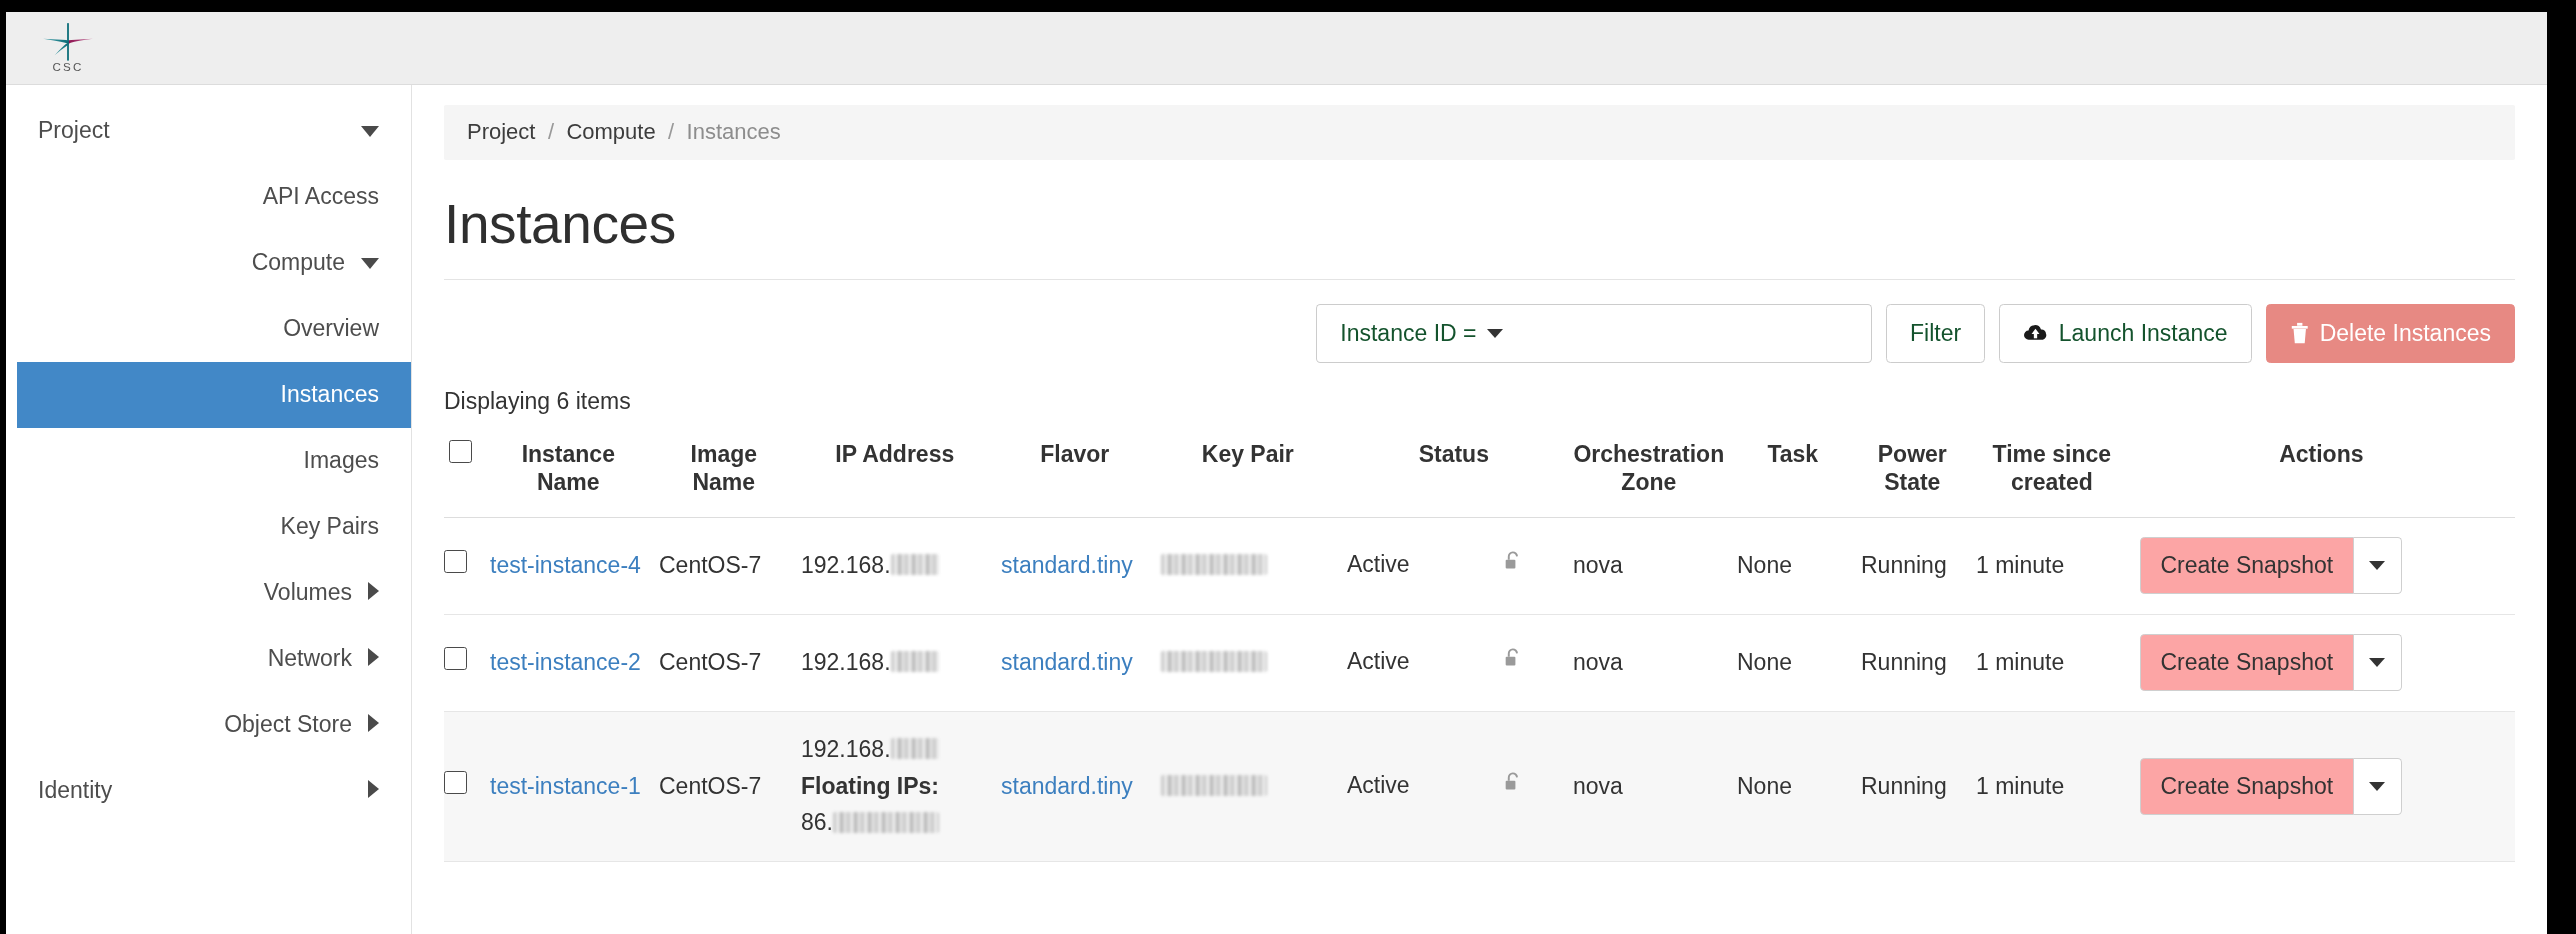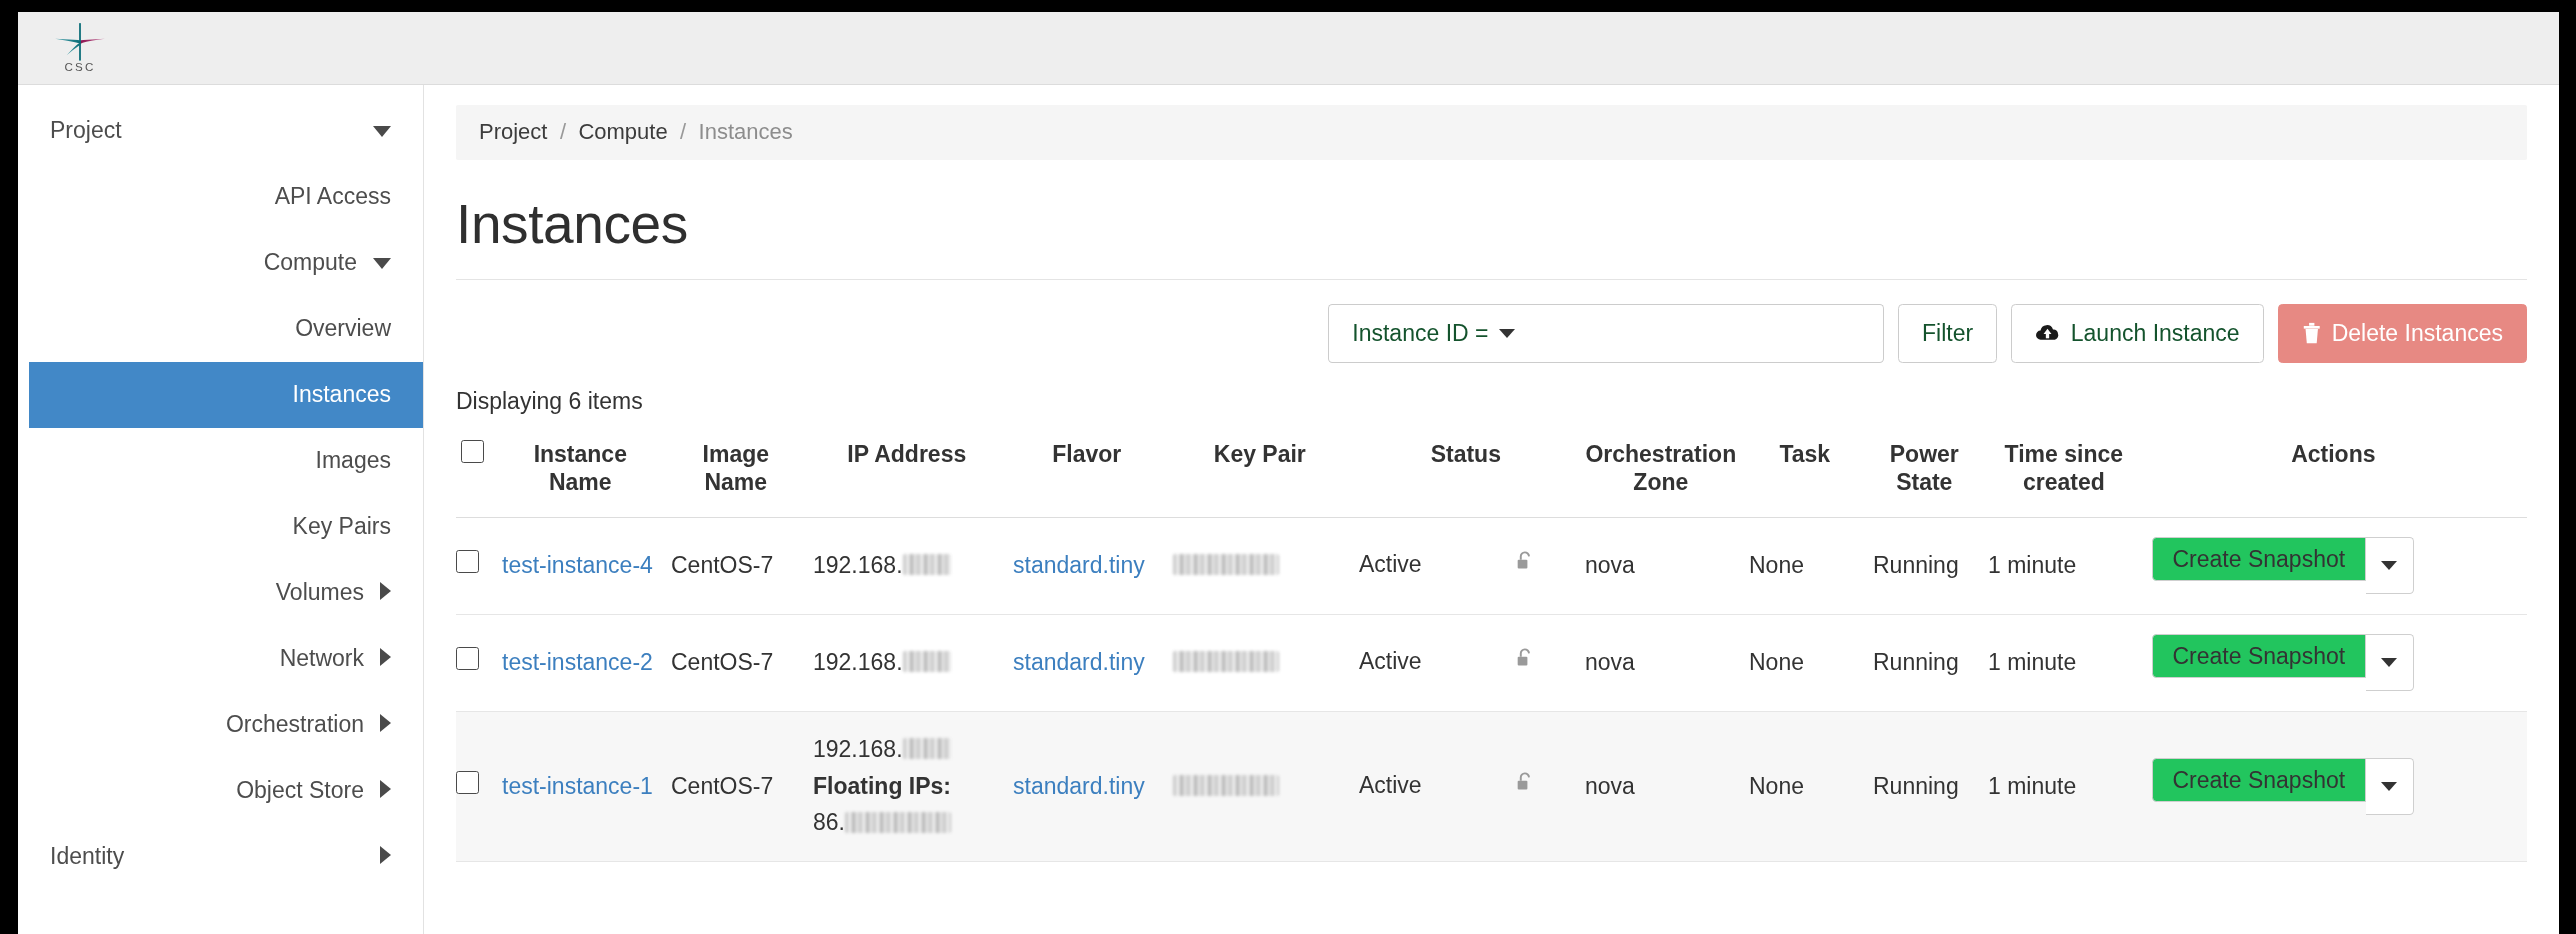--- a/index.html
+++ b/index.html
@@ -5,21 +5,21 @@
   * { box-sizing: border-box; margin: 0; padding: 0; }
   html, body {
     width: 2576px;
     height: 935px;
     background: #000;
     font-family: "Liberation Sans", sans-serif;
     overflow: hidden;
   }
   .frame {
     position: absolute;
-    left: 18px; top: 12.4px;
+    left: 6px; top: 12.4px;
     width: 2541px; height: 923px;
     background: #ffffff;
     overflow: hidden;
   }
 
   
   .topbar {
     height: 73px;
     background: #eeeeee;
     border-bottom: 0.9px solid #dcdcdc;
@@ -242,23 +242,23 @@
   .blur.w-ip  { width: 48px; }
   .blur.w-kp  { width: 106px; }
   .blur.w-fip { width: 106px; }
   .fip-label { font-weight: bold; }
   .ip-stack > div { padding: 3.5px 0; }
 
   .lock-icon { display: inline-block; vertical-align: middle; }
 
   .snap-group { display: inline-flex; }
   .snap-btn {
-    height: 44px;
+    height: 57px;
     border: 0.9px solid #cfcfcf;
-    background: #22c55e;
+    background: #fca5a5;
     border-radius: 4.4px 0 0 4.4px;
     font-size: 23px;
     color: #333;
     padding: 0 19.5px;
     display: inline-flex;
     align-items: center;
     cursor: pointer;
     white-space: nowrap;
   }
   .snap-caret {
@@ -337,24 +337,20 @@
         </div>
         <div class="nav-item lvl-2">
           <span class="lbl">Key Pairs</span>
         </div>
         <div class="nav-item lvl-1">
           <span class="lbl">Volumes</span>
           <span class="chev"><i class="chev-right"></i></span>
         </div>
         <div class="nav-item lvl-1">
           <span class="lbl">Network</span>
-          <span class="chev"><i class="chev-right"></i></span>
-        </div>
-        <div class="nav-item lvl-1">
-          <span class="lbl">Orchestration</span>
           <span class="chev"><i class="chev-right"></i></span>
         </div>
         <div class="nav-item lvl-1">
           <span class="lbl">Object Store</span>
           <span class="chev"><i class="chev-right"></i></span>
         </div>
         <div class="nav-item lvl-0">
           <span class="lbl">Identity</span>
           <span class="chev"><i class="chev-right"></i></span>
         </div>

